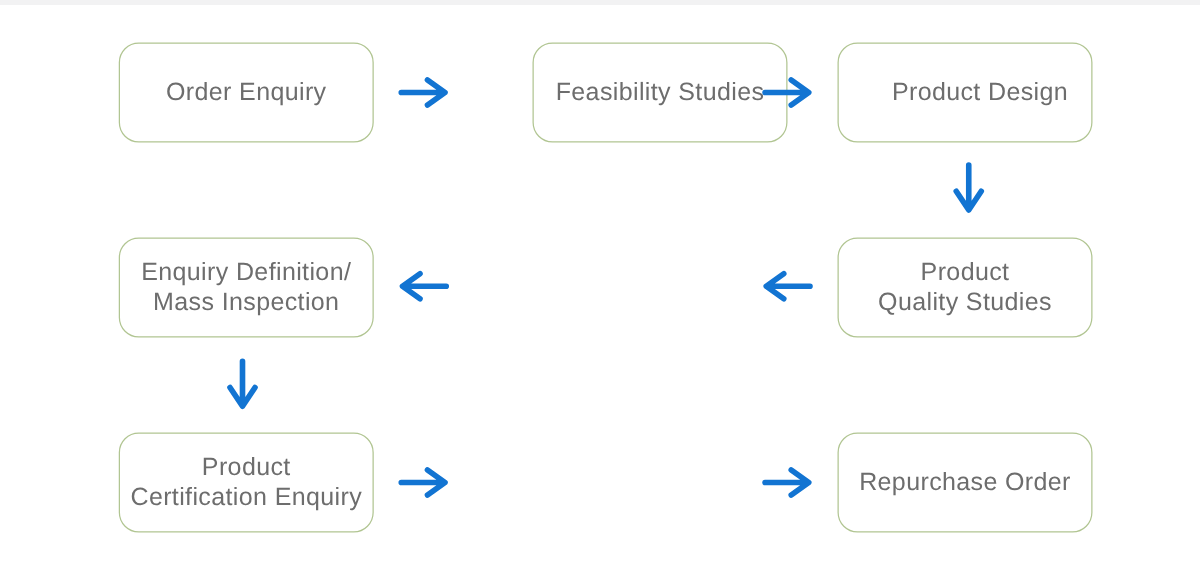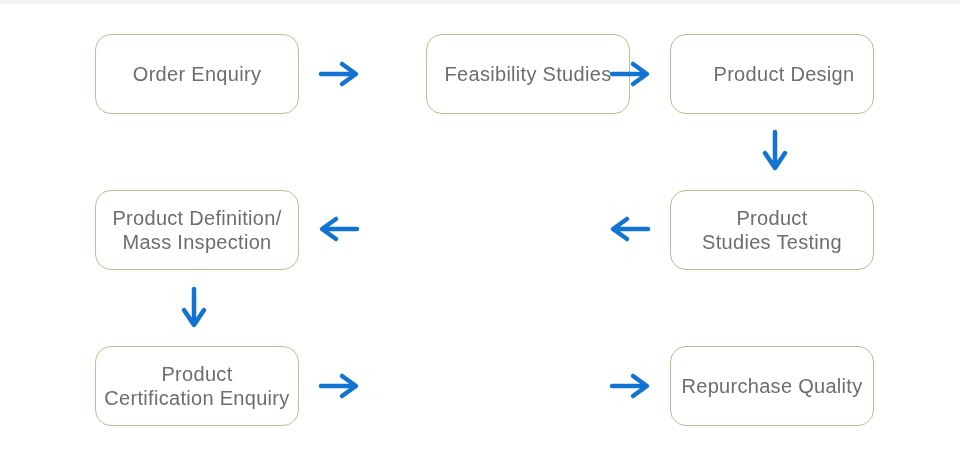--- a/index.html
+++ b/index.html
@@ -77,34 +77,34 @@
   <div class="flow-box n2">
     <span class="box-line">Feasibility Studies</span>
 
   </div>
   <div class="flow-box n3">
     <span class="box-line">Product Design</span>
 
   </div>
 
   <div class="flow-box n4">
-    <span class="box-line">Product Definition/</span>
+    <span class="box-line">Enquiry Definition/</span>
     <span class="box-line">Mass Inspection</span>
   </div>
   <div class="flow-box n6">
     <span class="box-line">Product</span>
-    <span class="box-line">Studies Testing</span>
+    <span class="box-line">Quality Studies</span>
   </div>
 
   <div class="flow-box n7">
     <span class="box-line">Product</span>
     <span class="box-line">Certification Enquiry</span>
   </div>
   <div class="flow-box n9">
-    <span class="box-line">Repurchase Quality</span>
+    <span class="box-line">Repurchase Order</span>
 
   </div>
 
   <svg class="arrow ar1" width="42" height="30" viewBox="0 0 42 30" aria-hidden="true">
     <path class="arrow-path" d="M3 15 H37 M24 5 L38 15 L24 25"></path>
   </svg>
   <svg class="arrow ar2" width="42" height="30" viewBox="0 0 42 30" aria-hidden="true">
     <path class="arrow-path" d="M3 15 H37 M24 5 L38 15 L24 25"></path>
   </svg>
   <svg class="arrow ad1" width="30" height="44" viewBox="0 0 30 44" aria-hidden="true">

